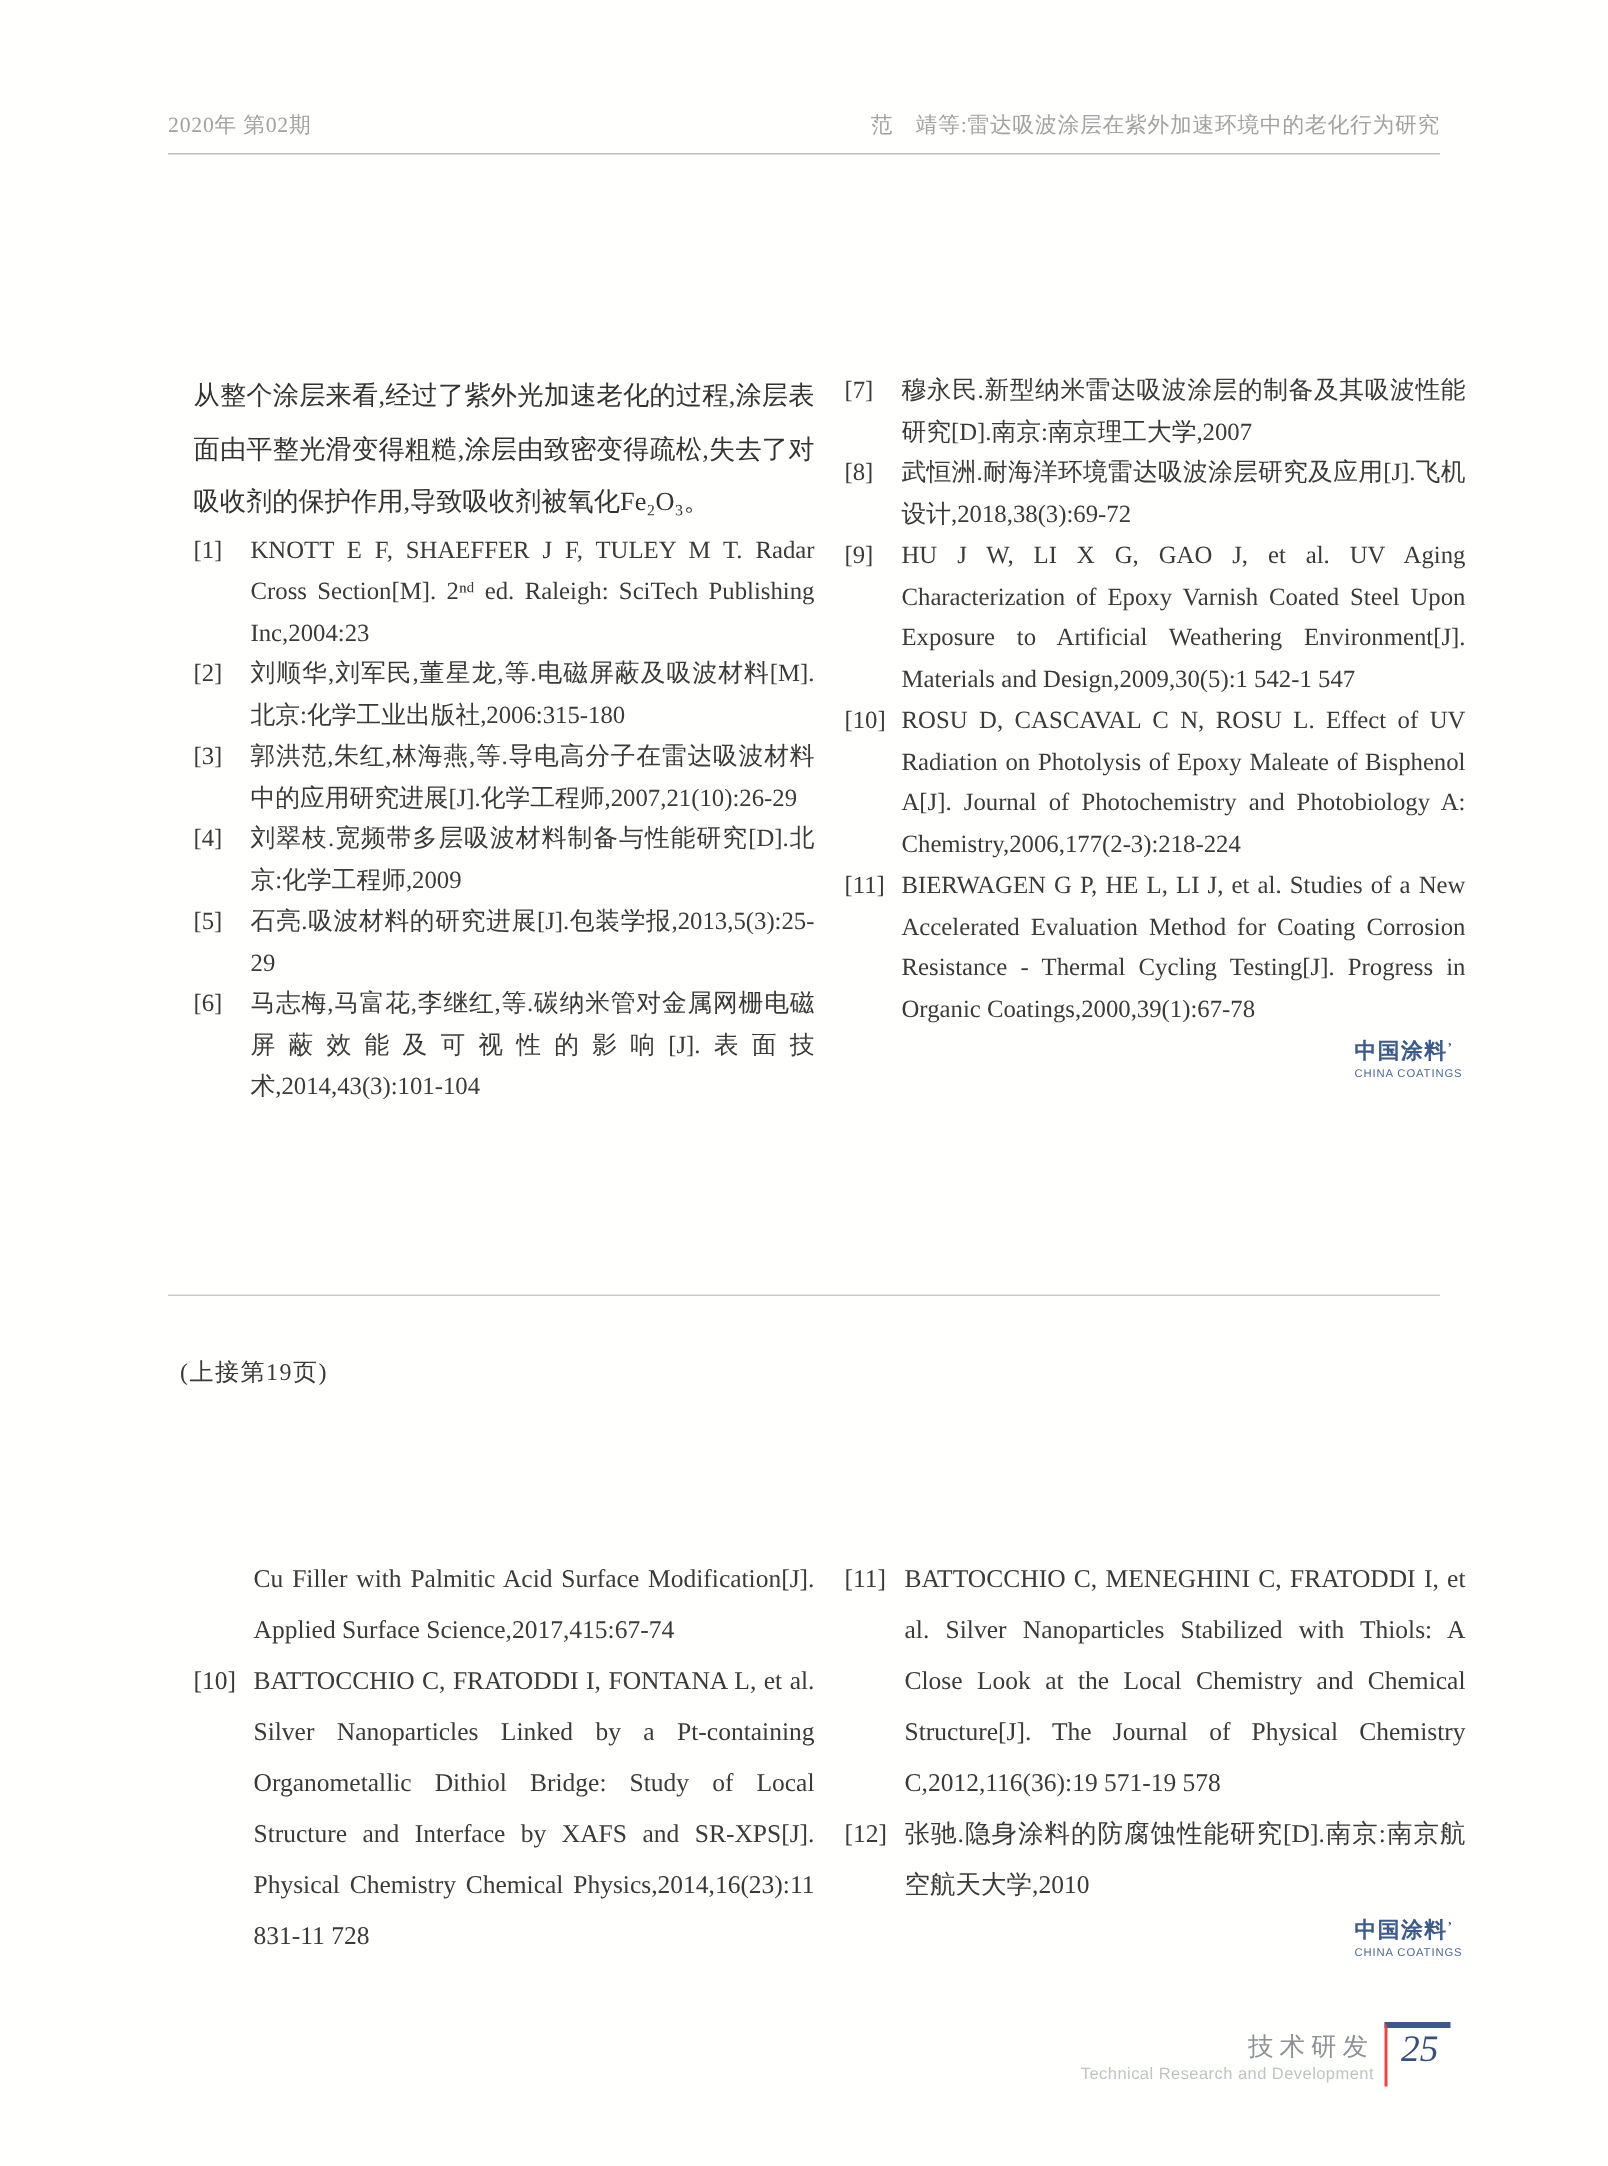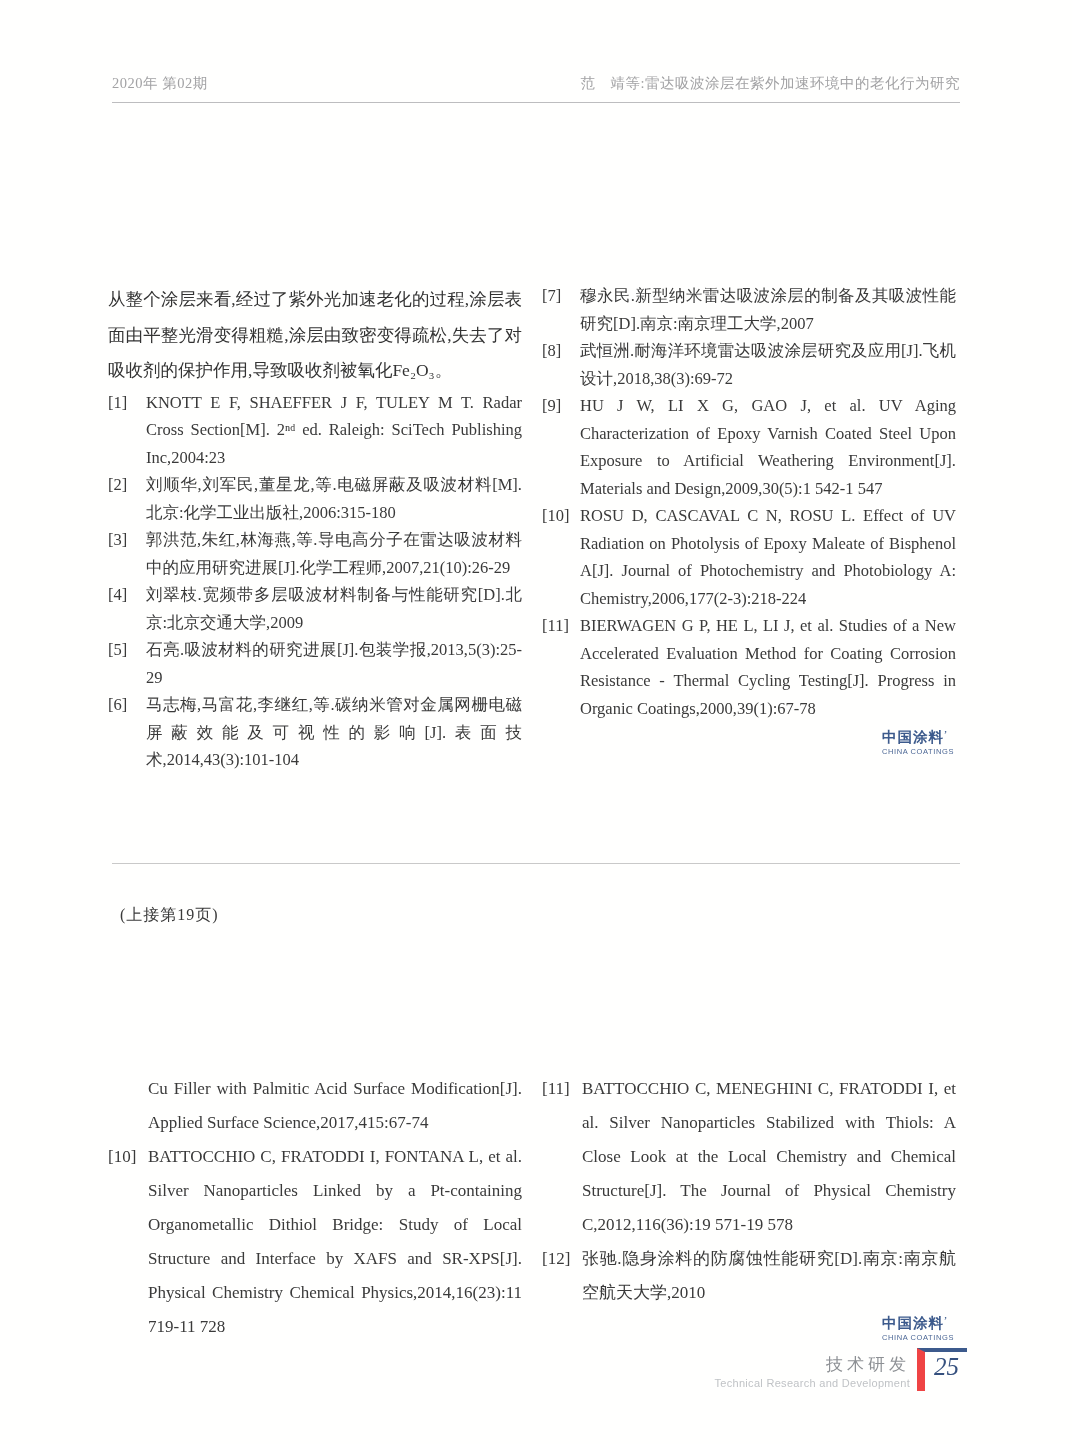--- a/index.html
+++ b/index.html
@@ -15,22 +15,22 @@
   
   .header{
     position:absolute;left:112px;top:74px;width:848px;
     display:flex;justify-content:space-between;align-items:flex-end;
     font-size:14.5px;color:#a2a2a4;
     padding-bottom:9px;border-bottom:1.5px solid #bdbdbf;
     letter-spacing:0.5px;
   }
   
   .section{
-    position:absolute;left:108px;width:848px;
-    display:flex;gap:20px;margin-top:36px;
+    position:absolute;left:129px;width:848px;
+    display:flex;gap:20px;
   }
   .top-section{top:246px;}
   .bottom-section{top:1036px;}
   .col{flex:1 1 0;position:relative;}
   
   .intro{
     font-size:17.5px;line-height:35.5px;text-align:justify;
     color:#333;margin:0;
   }
   
@@ -72,21 +72,21 @@
     position:absolute;top:1348px;right:105px;
     display:flex;align-items:flex-start;
   }
   .footer-labels{text-align:right;margin:7px 7px 0 0;}
   .footer-cn{font-size:17px;letter-spacing:4px;color:#8d9094;line-height:1.15;}
   .footer-en{
     font-size:11px;color:#c0c3c6;margin-top:2px;letter-spacing:0.3px;
     font-family:"Liberation Sans",sans-serif;
   }
   .page-num-box{
-    border-top:4px solid #3c5a8c;border-left:8px solid #ef4444;
+    border-top:4px solid #3c5a8c;border-left:2px solid #ef4444;
     padding:2px 8px 12px 9px;
   }
   .page-num{
     font-style:italic;font-size:25px;color:#35507e;
     font-family:"Liberation Serif",serif;line-height:1;
   }
 </style>
 </head>
 <body>
 
@@ -108,21 +108,21 @@
       <div class="ref">
         <span class="ref-num">[2]</span>
         <span class="ref-text">刘顺华,刘军民,董星龙,等.电磁屏蔽及吸波材料[M].北京:化学工业出版社,2006:315-180</span>
       </div>
       <div class="ref">
         <span class="ref-num">[3]</span>
         <span class="ref-text">郭洪范,朱红,林海燕,等.导电高分子在雷达吸波材料中的应用研究进展[J].化学工程师,2007,21(10):26-29</span>
       </div>
       <div class="ref">
         <span class="ref-num">[4]</span>
-        <span class="ref-text">刘翠枝.宽频带多层吸波材料制备与性能研究[D].北京:北京交通大学,2009</span>
+        <span class="ref-text">刘翠枝.宽频带多层吸波材料制备与性能研究[D].北京:化学工程师,2009</span>
       </div>
       <div class="ref">
         <span class="ref-num">[5]</span>
         <span class="ref-text">石亮.吸波材料的研究进展[J].包装学报,2013,5(3):25-29</span>
       </div>
       <div class="ref">
         <span class="ref-num">[6]</span>
         <span class="ref-text">马志梅,马富花,李继红,等.碳纳米管对金属网栅电磁屏蔽效能及可视性的影响[J].表面技术,2014,43(3):101-104</span>
       </div>
     </div>
@@ -160,21 +160,21 @@
   <div class="cont-note">(上接第19页)</div>
 
   <div class="section bottom-section">
     <div class="col">
       <div class="ref">
         <span class="ref-num"></span>
         <span class="ref-text">Cu Filler with Palmitic Acid Surface Modification[J]. Applied Surface Science,2017,415:67-74</span>
       </div>
       <div class="ref">
         <span class="ref-num">[10]</span>
-        <span class="ref-text">BATTOCCHIO C, FRATODDI I, FONTANA L, et al. Silver Nanoparticles Linked by a Pt-containing Organometallic Dithiol Bridge: Study of Local Structure and Interface by XAFS and SR-XPS[J]. Physical Chemistry Chemical Physics,2014,16(23):11 719-11 728</span>
+        <span class="ref-text">BATTOCCHIO C, FRATODDI I, FONTANA L, et al. Silver Nanoparticles Linked by a Pt-containing Organometallic Dithiol Bridge: Study of Local Structure and Interface by XAFS and SR-XPS[J]. Physical Chemistry Chemical Physics,2014,16(23):11 831-11 728</span>
       </div>
     </div>
 
     <div class="col">
       <div class="ref">
         <span class="ref-num">[11]</span>
         <span class="ref-text">BATTOCCHIO C, MENEGHINI C, FRATODDI I, et al. Silver Nanoparticles Stabilized with Thiols: A Close Look at the Local Chemistry and Chemical Structure[J]. The Journal of Physical Chemistry C,2012,116(36):19 571-19 578</span>
       </div>
       <div class="ref">
         <span class="ref-num">[12]</span>

